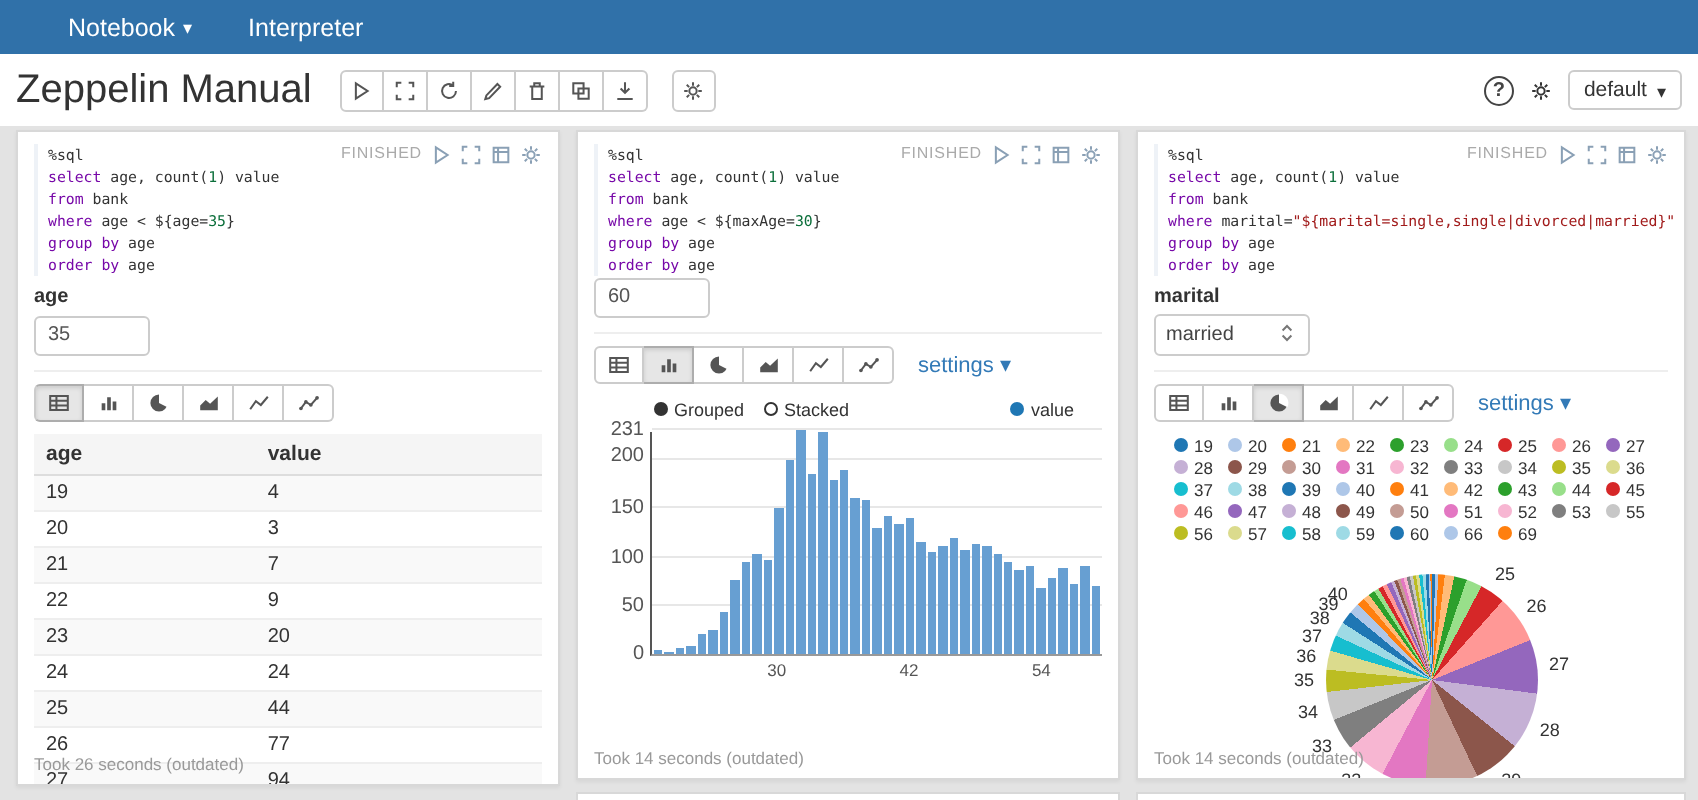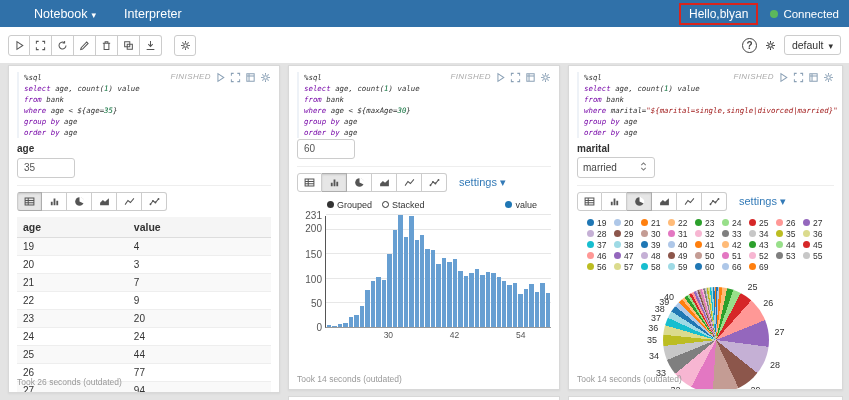--- a/index.html
+++ b/index.html
@@ -40,21 +40,21 @@
   
   .board { position:relative; height:337px; background:#e3e3e3; }
   .paragraph { position:absolute; background:#fff; border:1px solid #d8d8d8;
     box-shadow:0 1px 2px rgba(0,0,0,.06); padding:6px 8px; overflow:hidden; }
   #p0 { left:8px;  top:2px; width:272px; height:328px; }
   #p1 { left:288px; top:2px; width:272px; height:325px; }
   #p2 { left:568px; top:2px; width:275px; height:325px; }
   .sliver { position:absolute; top:333px; height:10px; background:#fff; border:1px solid #d8d8d8; }
   #sl1 { left:288px; width:272px; } #sl2 { left:568px; width:275px; }
 
-  .para-head { position:relative;font-style:italic; }
+  .para-head { position:relative; }
   .code { font-family:"DejaVu Sans Mono","Liberation Mono",monospace; font-size:7.4px;
     line-height:11px; color:#333; white-space:pre; border-left:2px solid #eef2f7; padding-left:5px;}
   .code .k{ color:#7708a8; } .code .n{ color:#0b6e3a; } .code .s{ color:#a11b1b; } .code .pl{ color:#333; }
   .para-status { position:absolute; top:0; right:0; display:flex; gap:4px; }
   .status-text { font-size:8px; color:#aaa; letter-spacing:.4px; }
   .pstat-ic { color:#8aa0b5; display:flex; cursor:pointer; }
 
   .form-label { display:block; font-size:10px; font-weight:bold; color:#333; margin:5px 0 3px; }
   .form-input { width:58px; height:20px; border:1px solid #ccc; border-radius:3px;
     font-size:10px; color:#555; padding:0 6px; font-family:inherit; }
@@ -107,30 +107,24 @@
   .para-footer { position:absolute; left:8px; bottom:5px; font-size:8.5px; color:#999; }
 </style>
 </head>
 <body>
 
 <div class="navbar">
   <div class="nav-items" id="nav-items">
       <span class="nav-item">Notebook<span class="nav-caret">▾</span></span>
       <span class="nav-item">Interpreter</span>
     </div>
-  <div class="nav-right">
-    <span class="user-box">Hello,blyan</span>
-    <span class="conn">
-      <span class="conn-dot"></span>
-      <span>Connected</span>
-    </span>
-  </div>
 </div>
 
 <div class="note-header">
+  <div class="note-title">Zeppelin Manual</div>
   <div class="btn-toolbar" id="note-toolbar">
       <button class="tb-btn">
         <svg width="11" height="11" viewBox="0 0 12 12">
           <path d="M3.2 1.8 L9.6 6 L3.2 10.2 Z" fill="none" stroke="currentColor" stroke-width="1.1"></path>
         </svg>
       </button>
       <button class="tb-btn">
         <svg width="11" height="11" viewBox="0 0 12 12">
           <path d="M1.5 4 V1.5 H4 M8 1.5 H10.5 V4 M10.5 8 V10.5 H8 M4 10.5 H1.5 V8" fill="none" stroke="currentColor" stroke-width="1.1"></path>
         </svg>

